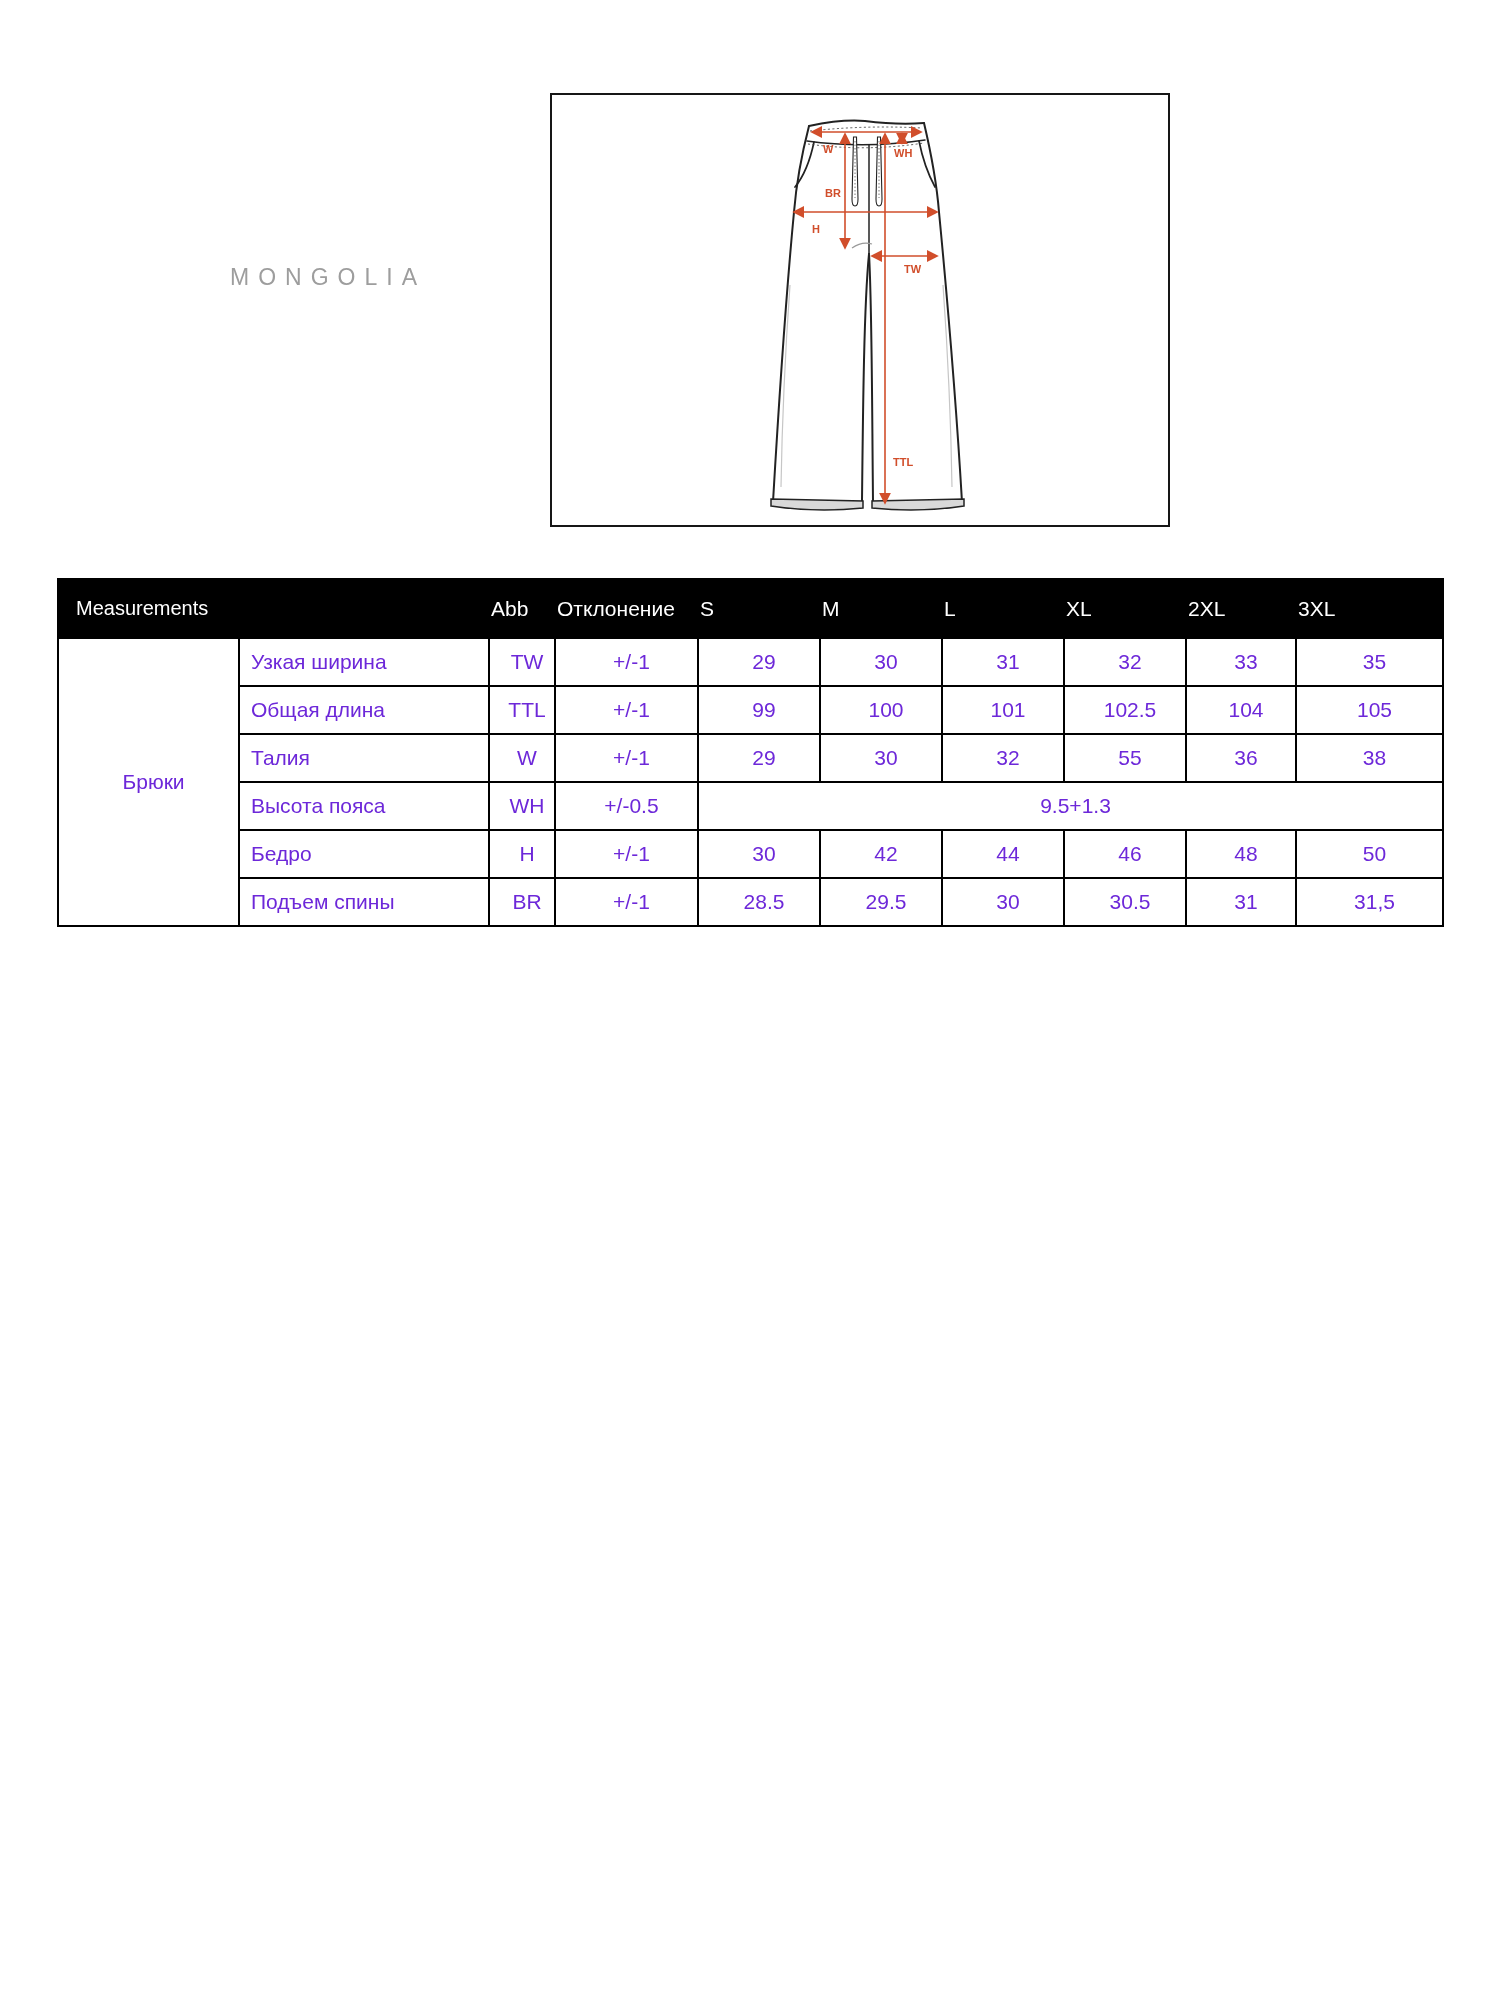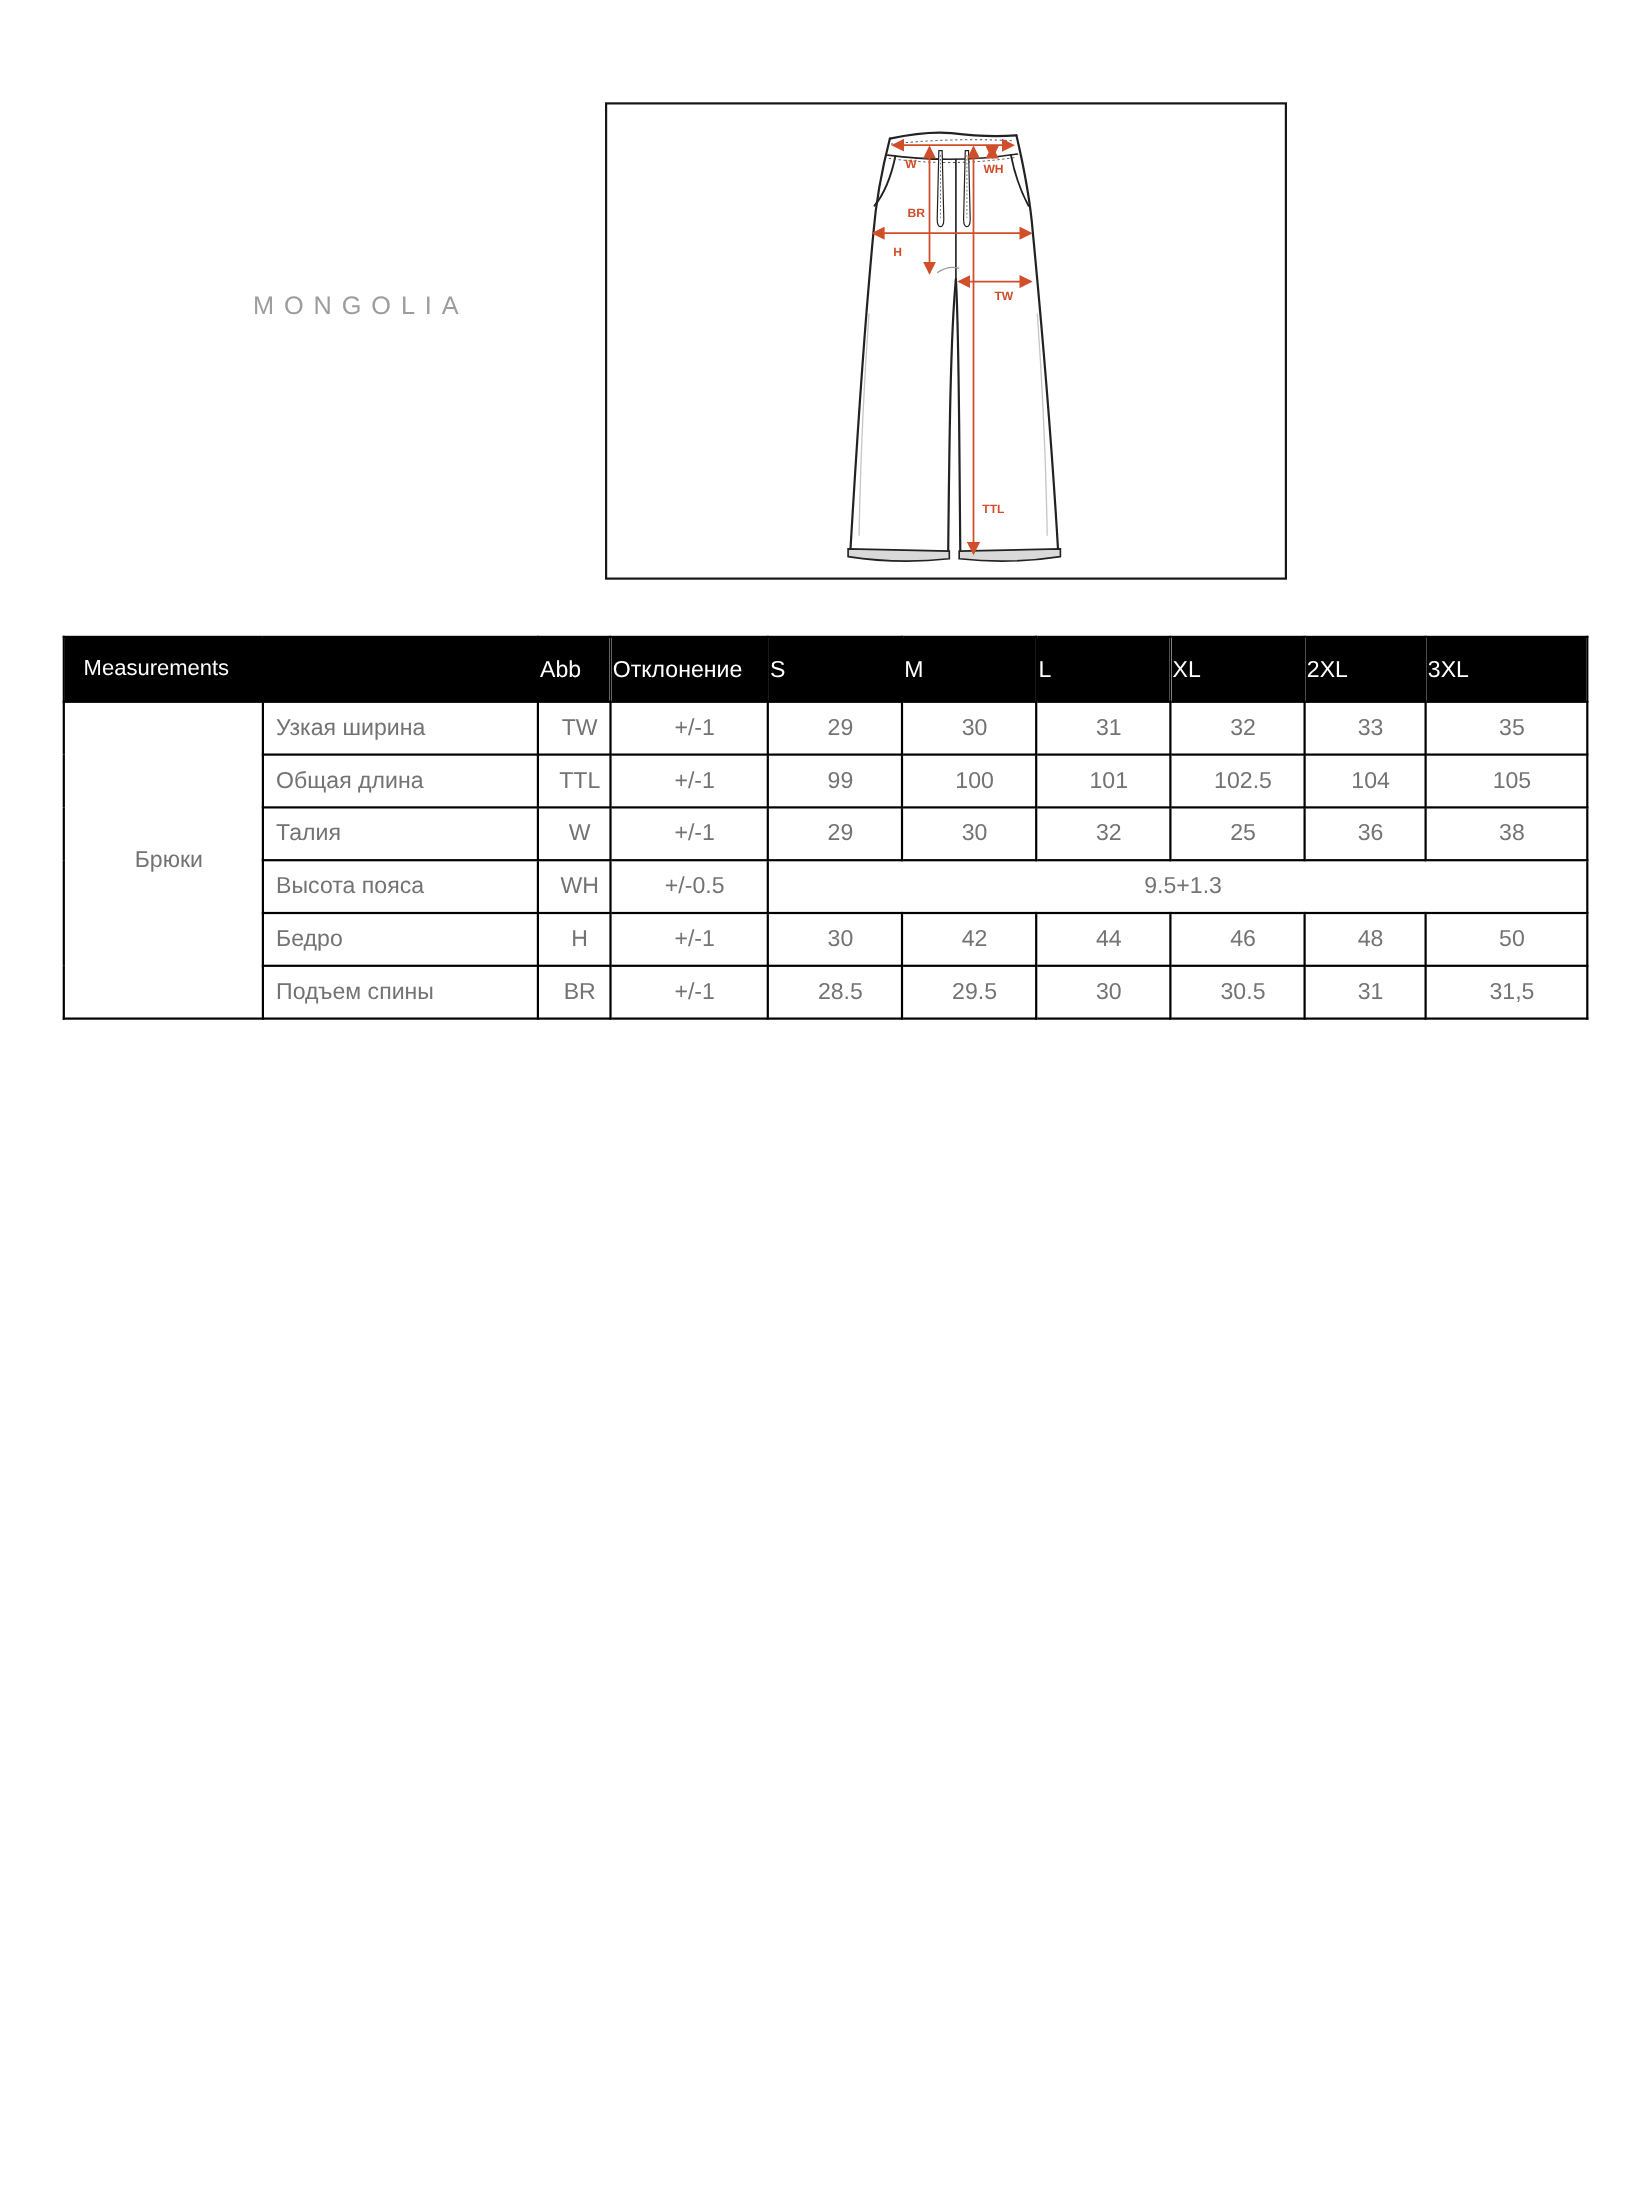--- a/index.html
+++ b/index.html
@@ -20,21 +20,21 @@
 
   
   table.size-table{position:absolute;left:57px;top:578px;border-collapse:collapse;
                    table-layout:fixed;width:1385px;}
   table.size-table th,table.size-table td{border:2px solid #000;overflow:hidden;}
   table.size-table thead tr{height:59px;}
   table.size-table thead th{background:#000;color:#fff;font-weight:400;font-size:21px;
                             text-align:left;}
   th.measurements-cell{text-align:left !important;padding-left:17px;font-size:20px !important;}
   table.size-table tbody tr{height:48px;}
-  table.size-table tbody td{font-size:21px;color:#737373;text-align:center;background:#fff;
+  table.size-table tbody td{font-size:21px;color:#6d28d9;text-align:center;background:#fff;
                             font-weight:400;padding-left:11px;}
   td.row-label{text-align:left !important;padding-left:7px;}
   td.group-label{text-align:center;}
 </style>
 </head>
 <body>
 
 <div class="page">
 
   <div class="logo">
@@ -161,21 +161,21 @@
         <td>104</td>
         <td>105</td>
       </tr>
       <tr>
         <td class="row-label">Талия</td>
         <td>W</td>
         <td>+/-1</td>
         <td>29</td>
         <td>30</td>
         <td>32</td>
-        <td>25</td>
+        <td>55</td>
         <td>36</td>
         <td>38</td>
       </tr>
       <tr>
         <td class="row-label">Высота пояса</td>
         <td>WH</td>
         <td>+/-0.5</td>
         <td colspan="6">9.5+1.3</td>
       </tr>
       <tr>

